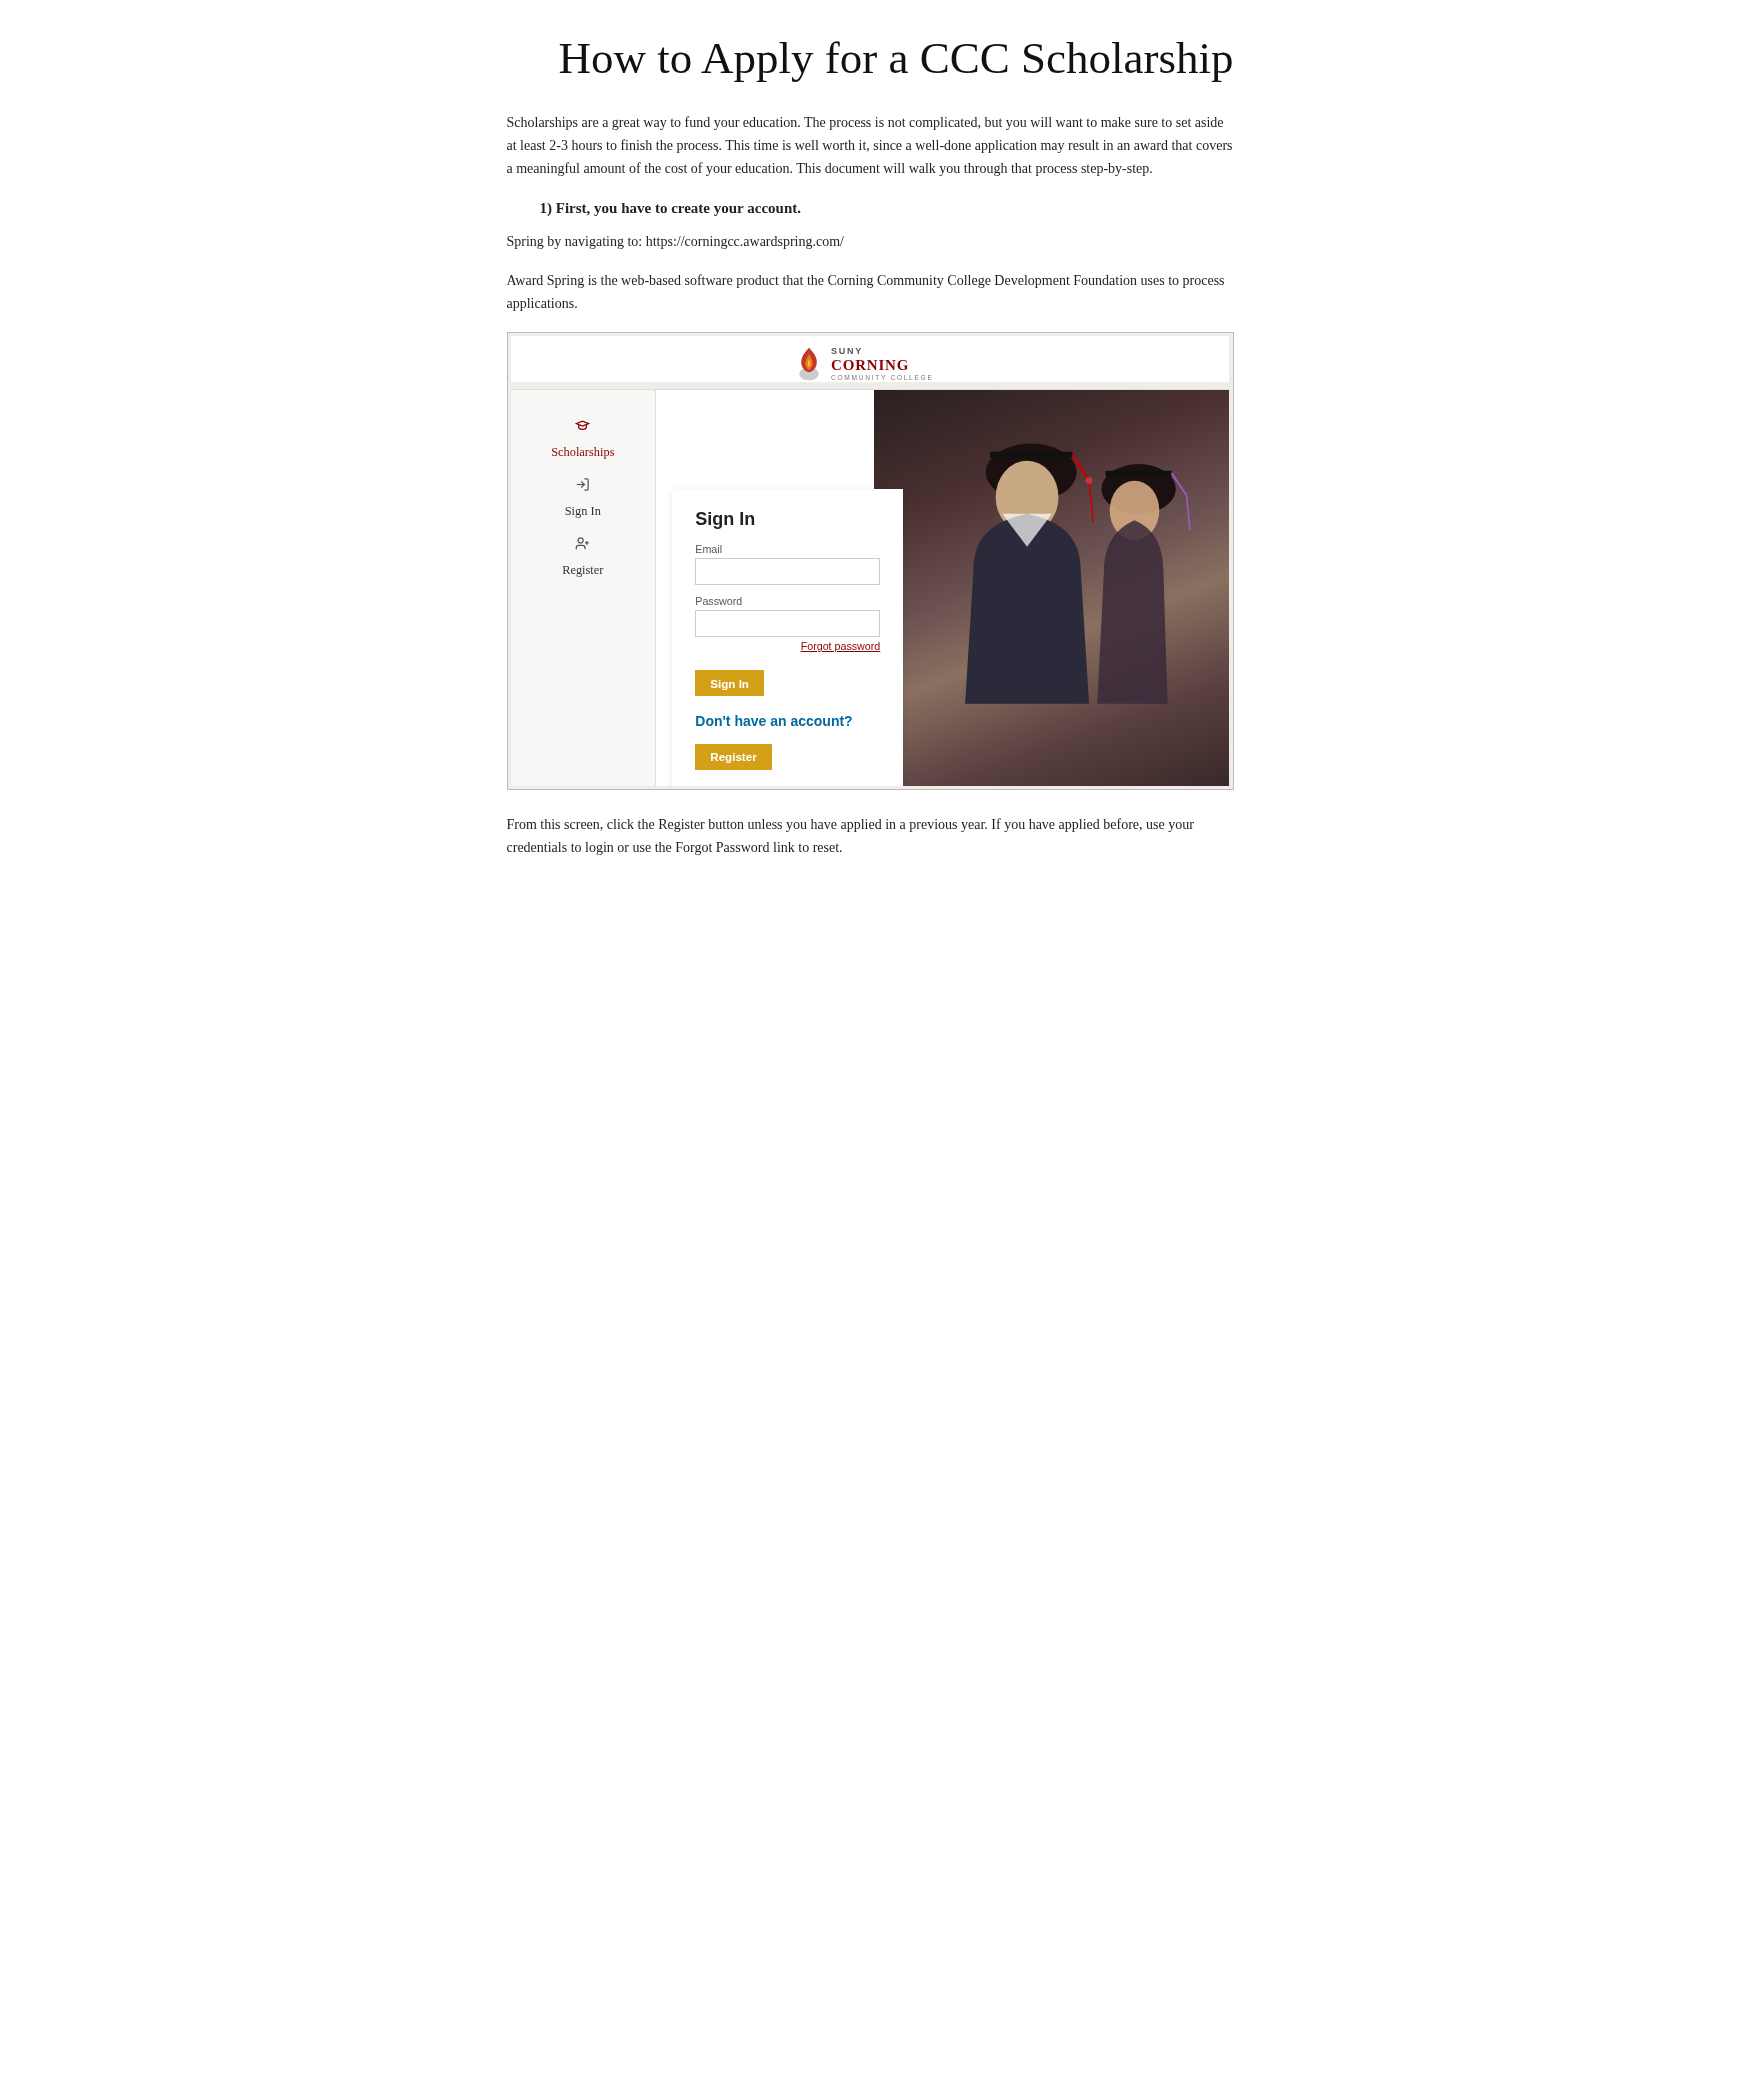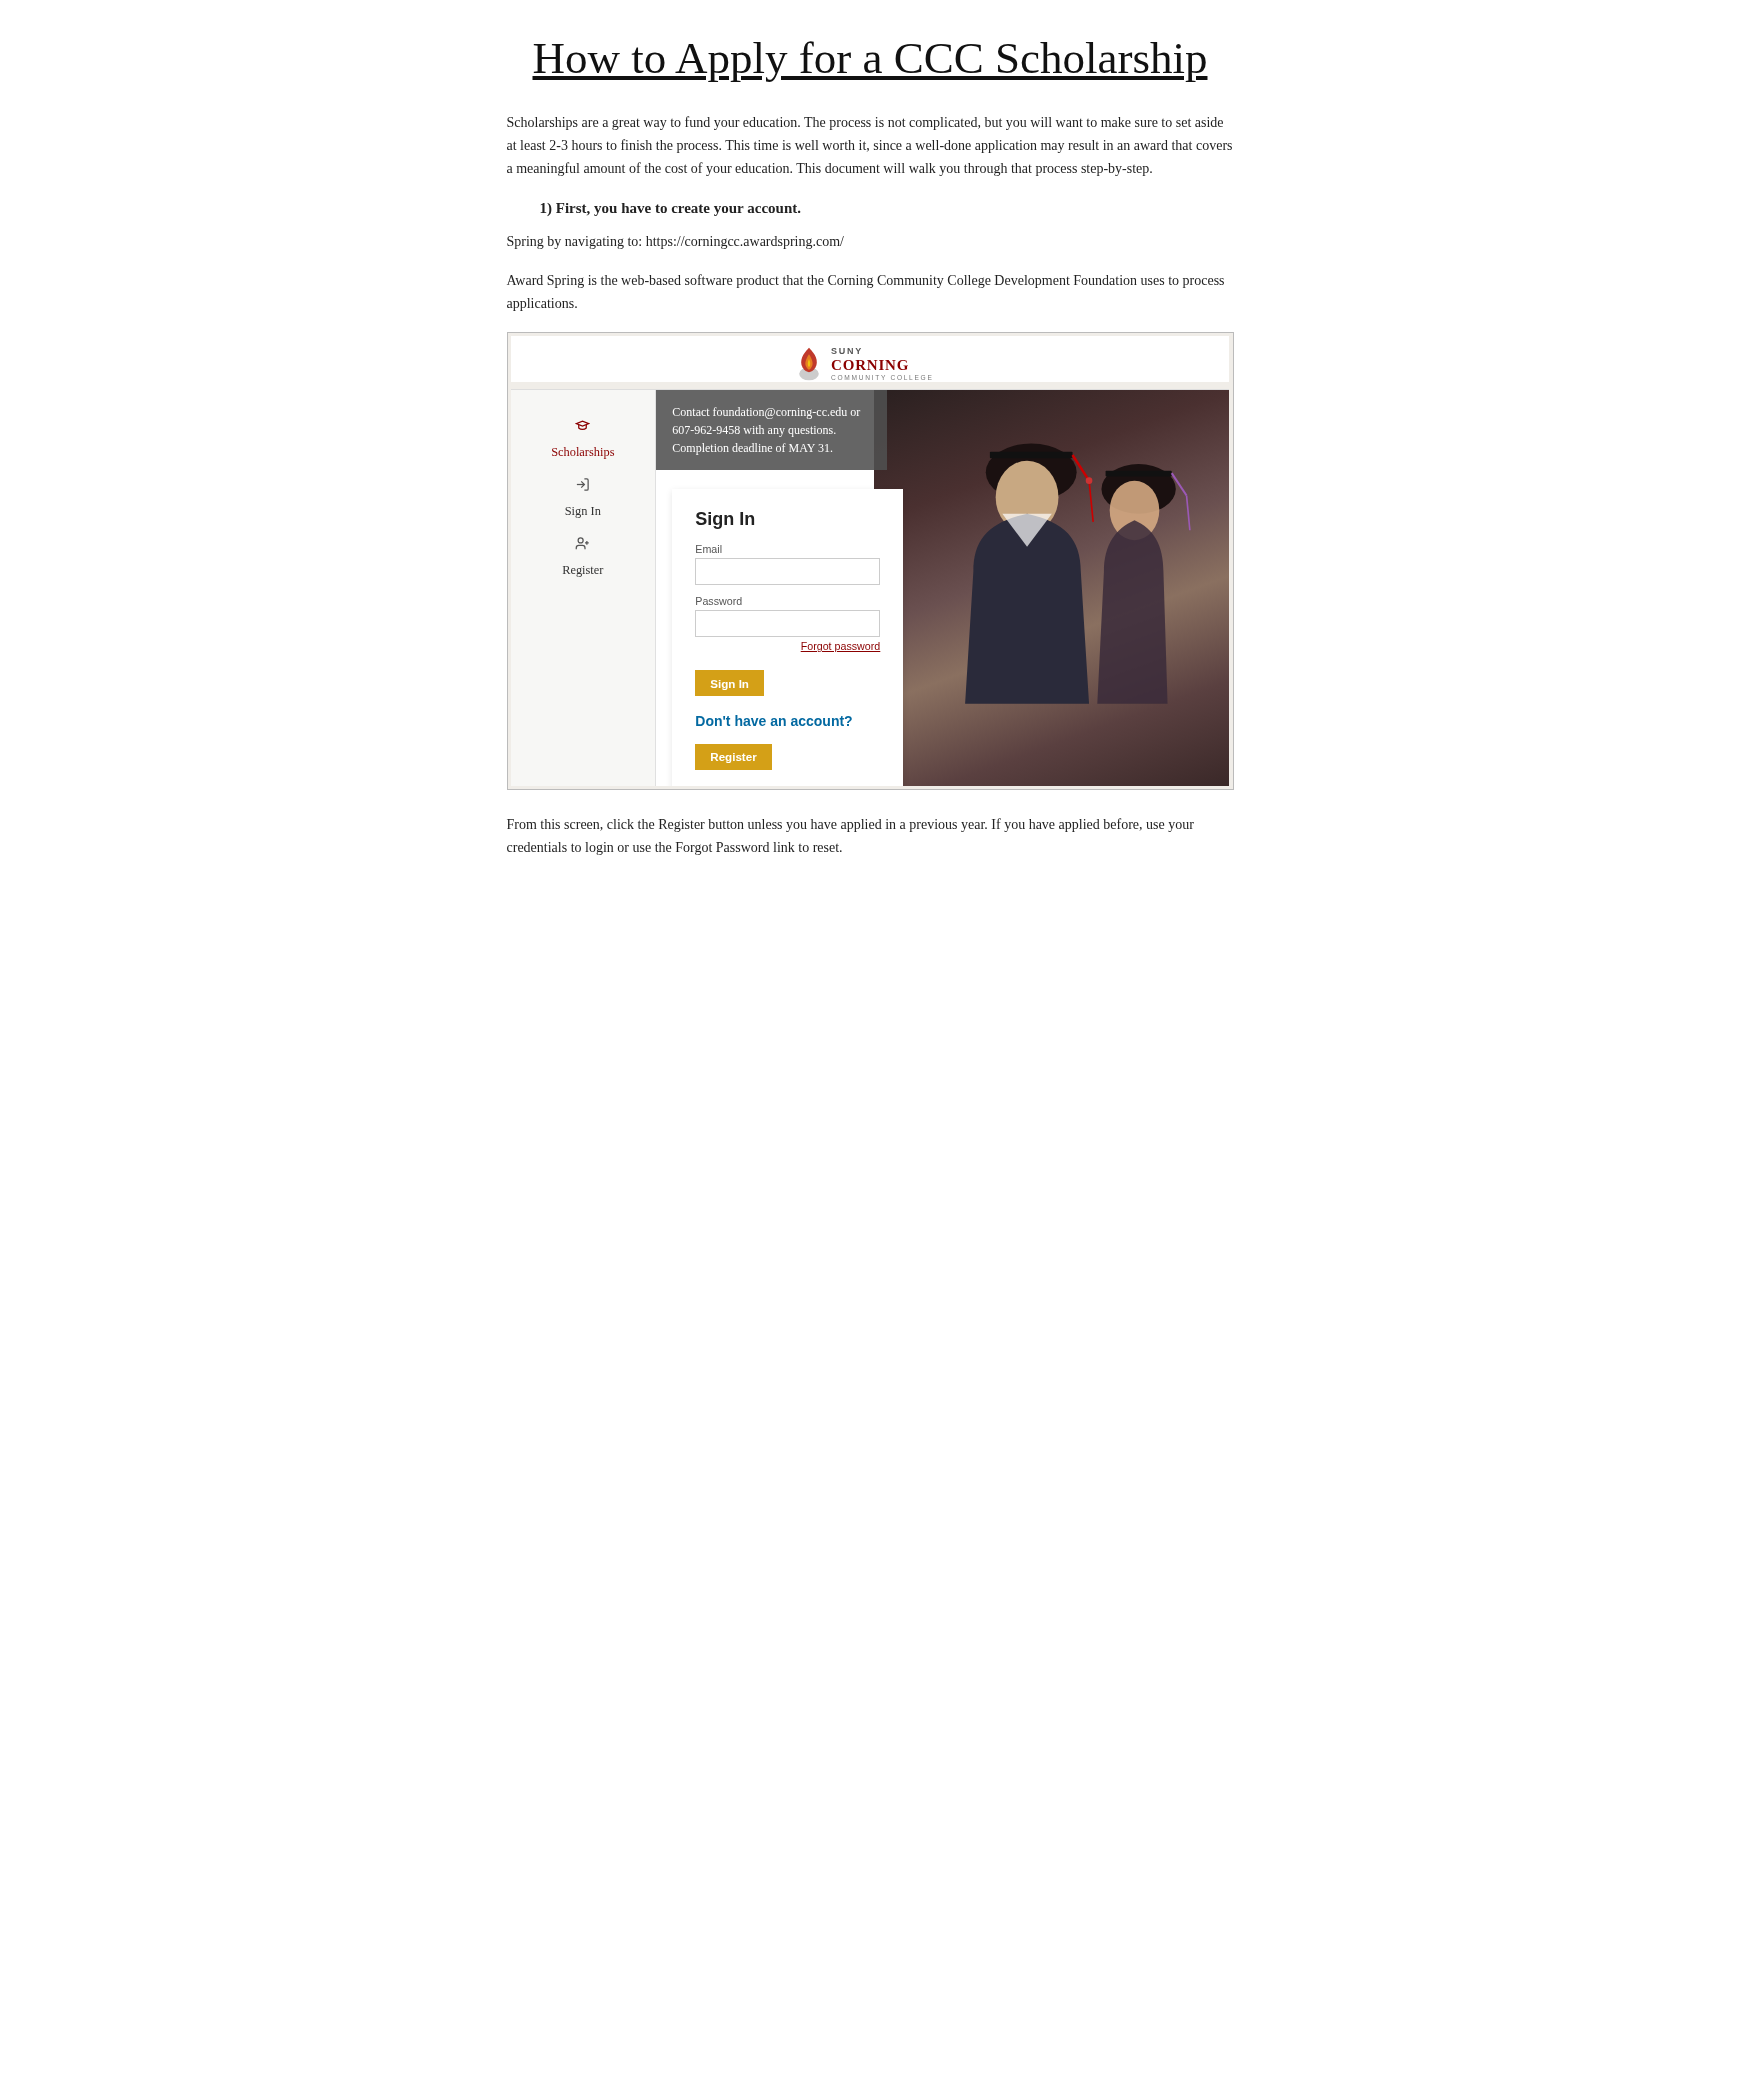--- a/index.html
+++ b/index.html
@@ -15,25 +15,24 @@
       color: #222222;
       max-width: 827px;
       margin: 0 auto;
       padding: 33px 50px 50px 50px;
     }
 
     .page-title {
       font-family: 'Palatino Linotype', Palatino, Georgia, serif;
       font-size: 45px;
       font-weight: normal;
-      text-align: center;
+      text-align: right;
       margin-bottom: 26.5px;
       color: #111;
       line-height: 1.15;
-      text-decoration: underline;
     }
 
     .intro-paragraph {
       font-size: 14px;
       line-height: 1.65;
       margin-bottom: 19px;
       color: #222;
     }
 
     .step-heading {
@@ -338,23 +337,20 @@
             <ellipse cx="290" cy="100" rx="45" ry="30" fill="#1a1010"></ellipse>
             <rect x="250" y="78" width="80" height="7" fill="#111" rx="1"></rect>
             <line x1="330" y1="81" x2="348" y2="108" stroke="#9b59b6" stroke-width="2.5"></line>
             <line x1="348" y1="108" x2="352" y2="150" stroke="#9b59b6" stroke-width="2"></line>
             <ellipse cx="285" cy="126" rx="30" ry="36" fill="#d4a882" opacity="0.9"></ellipse>
             <path d="M248 200 C248 168, 262 148, 285 138 C308 148, 320 168, 320 200 L325 360 L240 360 Z" fill="#3a2a3a" opacity="0.85"></path>
           </svg>
         </div>
       </div>
 
-      <div class="notification-banner">
-        <span>Contact foundation@corning-cc.edu or 607-962-9458 with any questions. Completion deadline of MAY 31.</span>
-      </div>
 
       <div class="sign-in-form">
         <div class="form-title">Sign In</div>
 
         <label class="form-label">Email</label>
         <input class="form-input" type="text" style="">
 
         <label class="form-label">Password</label>
         <input class="form-input" type="password" style="">
 

